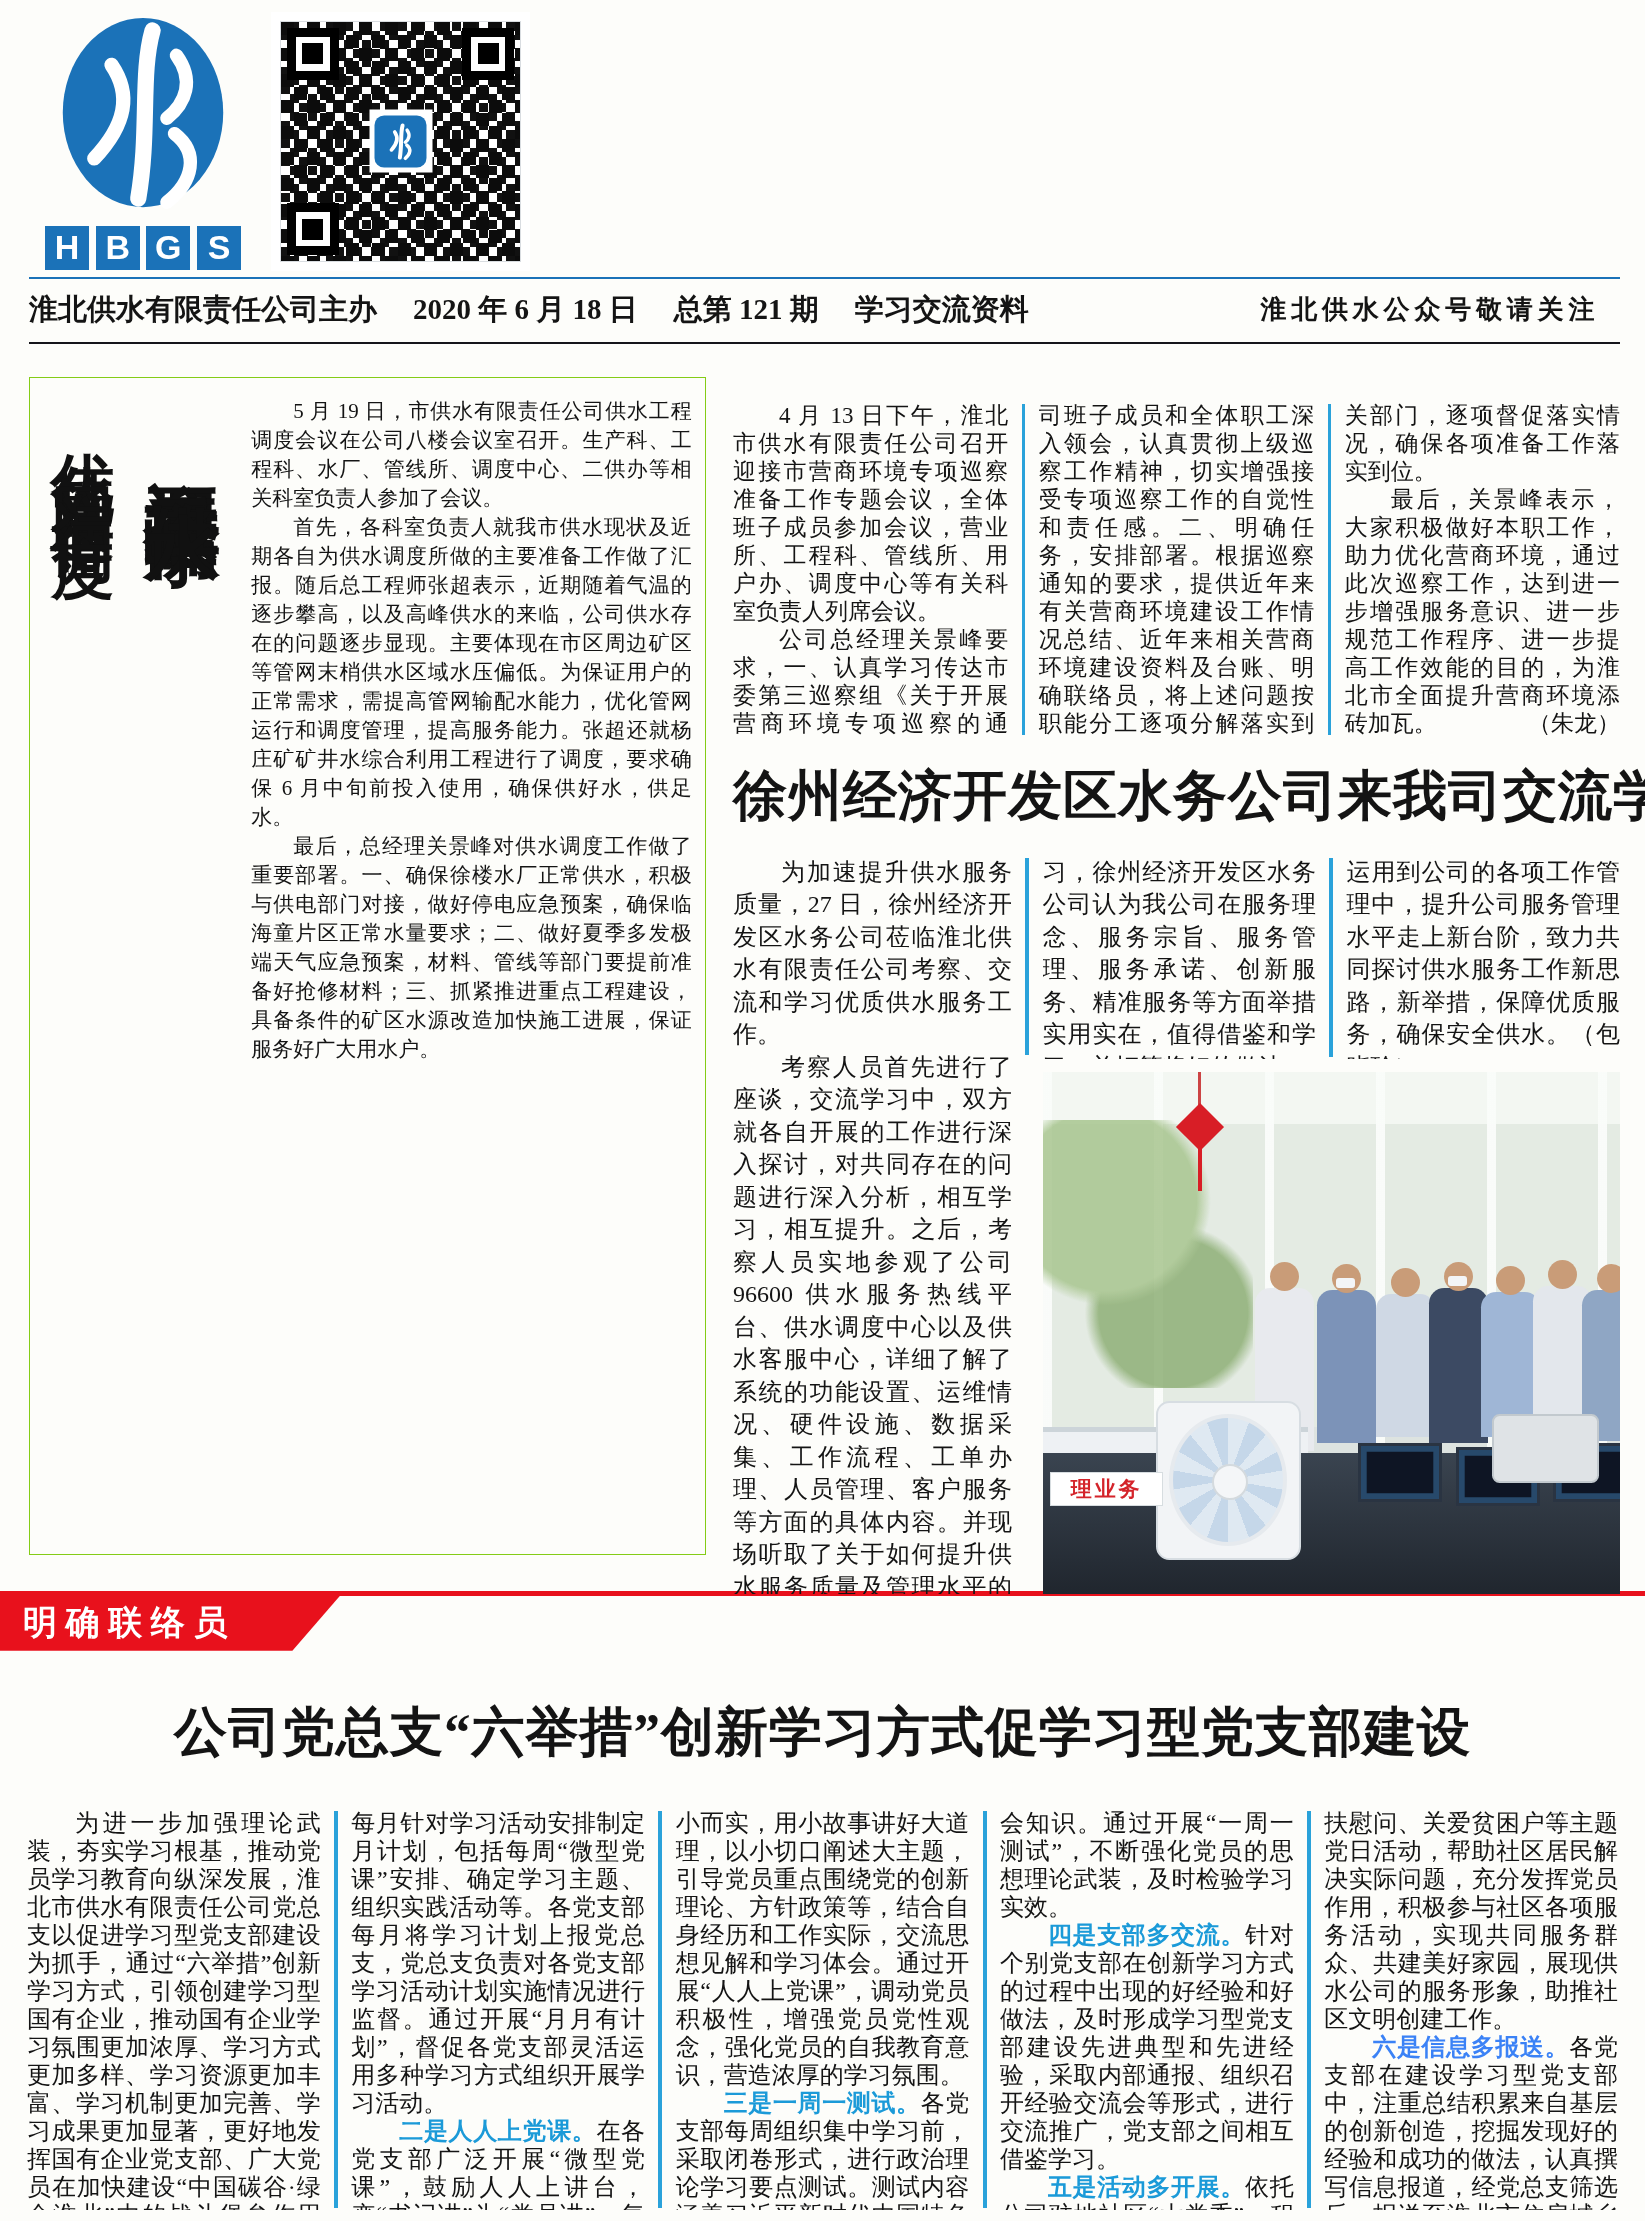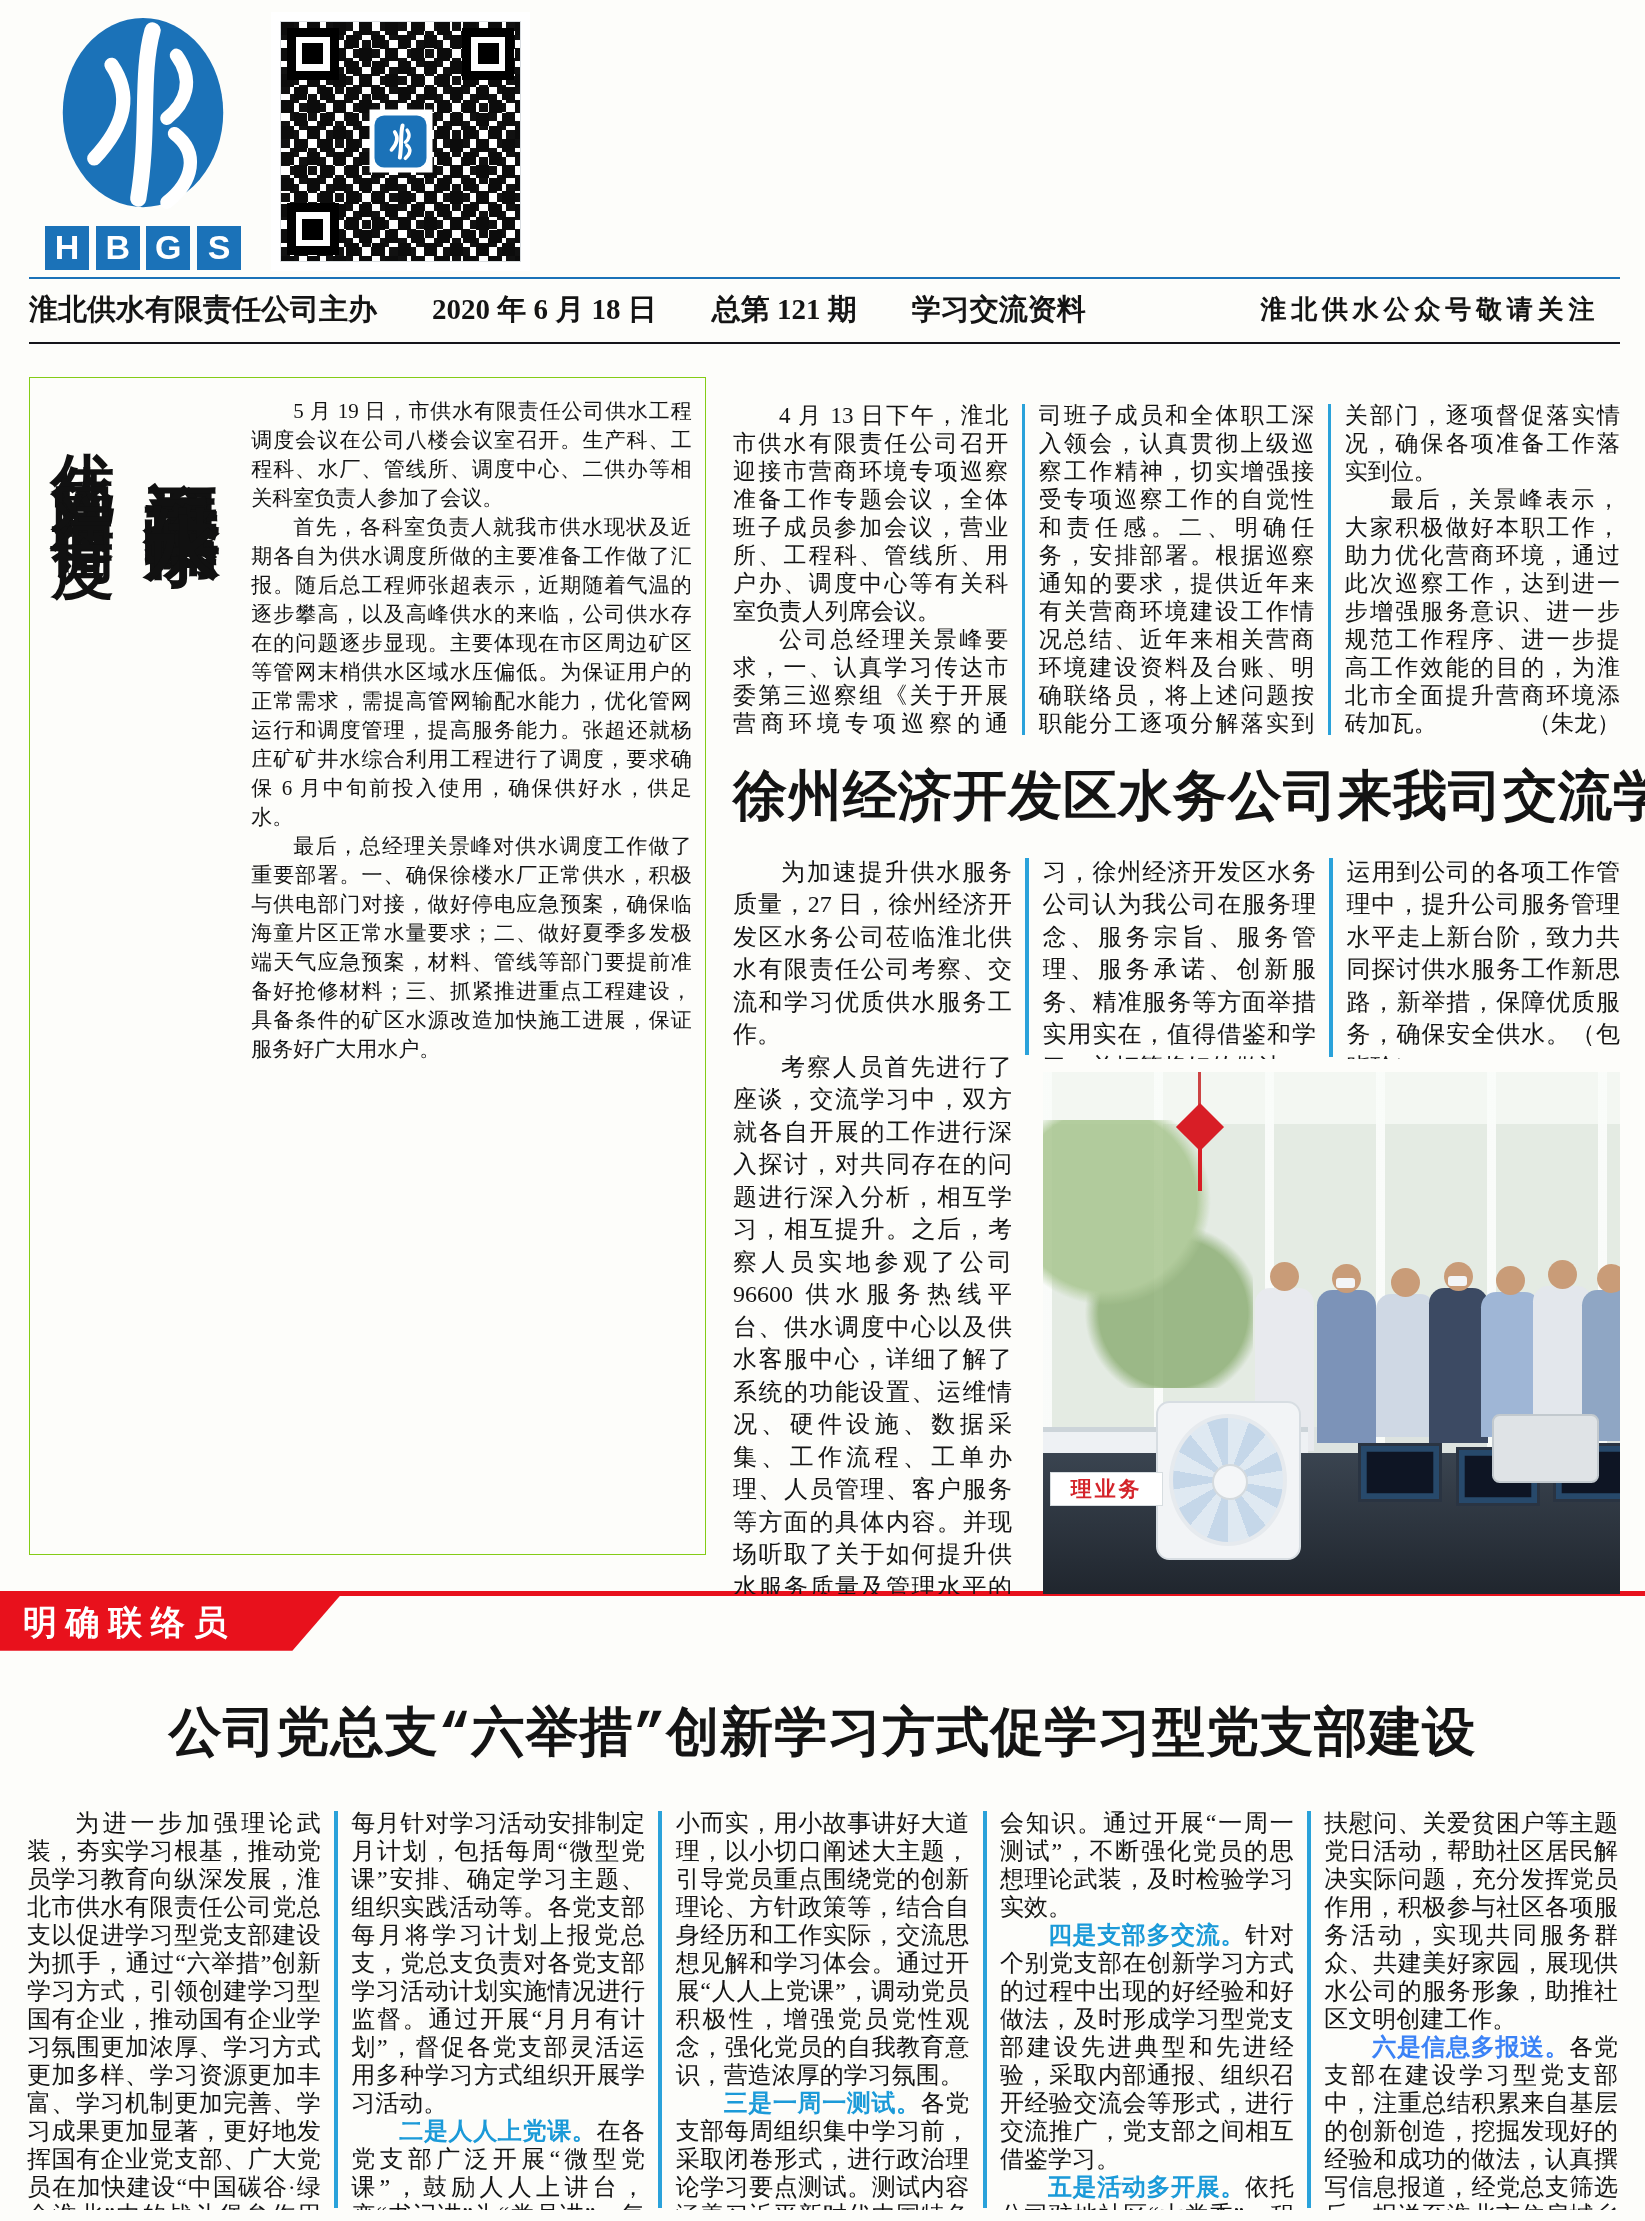--- a/index.html
+++ b/index.html
@@ -26,21 +26,21 @@
   .qrf{position:absolute;width:52px;height:52px;border:9.6px solid #000;background:#fff;box-sizing:border-box;}
   .qrf::after{content:"";position:absolute;inset:6.7px;background:#000;}
   .qrf.tl{left:5.7px;top:5.7px}.qrf.tr{right:5.7px;top:5.7px}.qrf.bl{left:5.7px;bottom:5.7px}
   .qrlogo{position:absolute;left:50%;top:50%;transform:translate(-50%,-50%);width:63px;height:63px;
           background:#fff;display:flex;align-items:center;justify-content:center;}
   .qrlogo .blue{width:52px;height:52px;background:#1b72b8;border-radius:9.6px;display:flex;align-items:center;justify-content:center;}
 
   
   .pub-row{display:flex;align-items:center;justify-content:space-between;margin:7.6px 25px 0 29px;
            border-top:2.9px solid #1b72b8;border-bottom:2.9px solid #15151a;padding:10.5px 3.8px 12.4px 0;}
-  .pub-left{display:flex;gap:55px;font-weight:700;font-size:29px;white-space:nowrap;}
+  .pub-left{display:flex;gap:36px;font-weight:700;font-size:29px;white-space:nowrap;}
   .qr-caption{font-weight:700;font-size:26px;letter-spacing:4.8px;margin-right:17px;white-space:nowrap;}
 
   
   .main-top{display:flex;gap:27px;margin:32.5px 25px 0 29px;height:1178px;}
   .left-box{width:677px;flex:none;border:1px solid #84cc16;box-sizing:border-box;display:flex;
             flex-direction:row;padding:5.7px;}
   .photo1{height:497px;flex:none;position:relative;overflow:hidden;
           background:linear-gradient(#efe9dc 0 16%,#d9cdb9 16% 58%,#c4b49b 58%);}
   .left-bottom{flex:1;display:flex;padding:13.4px 7.6px 5.7px 3.8px;overflow:hidden;}
   .vheads{display:flex;flex:none;}
@@ -113,21 +113,21 @@
   .sp .hd{display:block;position:relative;width:29px;height:29px;border-radius:50%;background:#c99c78;margin:0 auto;}
   .sp .hd .mask{position:absolute;left:4.8px;top:14.3px;width:19px;height:10.5px;background:#f3f5f7;border-radius:2.9px;}
   .sp .bd{display:block;width:59px;border-radius:15.3px 15.3px 0 0;margin:-2.9px auto 0;}
 
   
   .party{margin-top:36px;}
   .party-rule{height:4.8px;background:#e8111c;}
   .party-flag{width:340px;height:55px;background:#e8111c;color:#fff;font-family:"Liberation Sans",sans-serif;
               font-weight:700;font-size:34px;letter-spacing:8.6px;display:flex;align-items:center;
               padding-left:23px;box-sizing:border-box;clip-path:polygon(0 0,100% 0,86% 100%,0 100%);}
-  .party-head{text-align:center;font-family:Liberation Mono, monospace;font-weight:700;font-size:53px;
+  .party-head{text-align:center;font-family:Liberation Serif, serif;font-weight:700;font-size:53px;
               margin:46px 0 40px;letter-spacing:1px;white-space:nowrap;}
   .party-cols{display:flex;margin:0 27px;height:401px;overflow:hidden;}
   .pcol{flex:1;font-size:24px;line-height:28px;text-align:justify;min-width:0;}
   .pcol p{margin:0;text-indent:2em;}
   .pcol p.cont{text-indent:0;}
   .lead{color:#1b9ad8;font-weight:700;font-family:"Liberation Sans",sans-serif;}
   .lead.dark{color:#3b82f6;}
   .author{float:right;}
 </style>
 </head>

